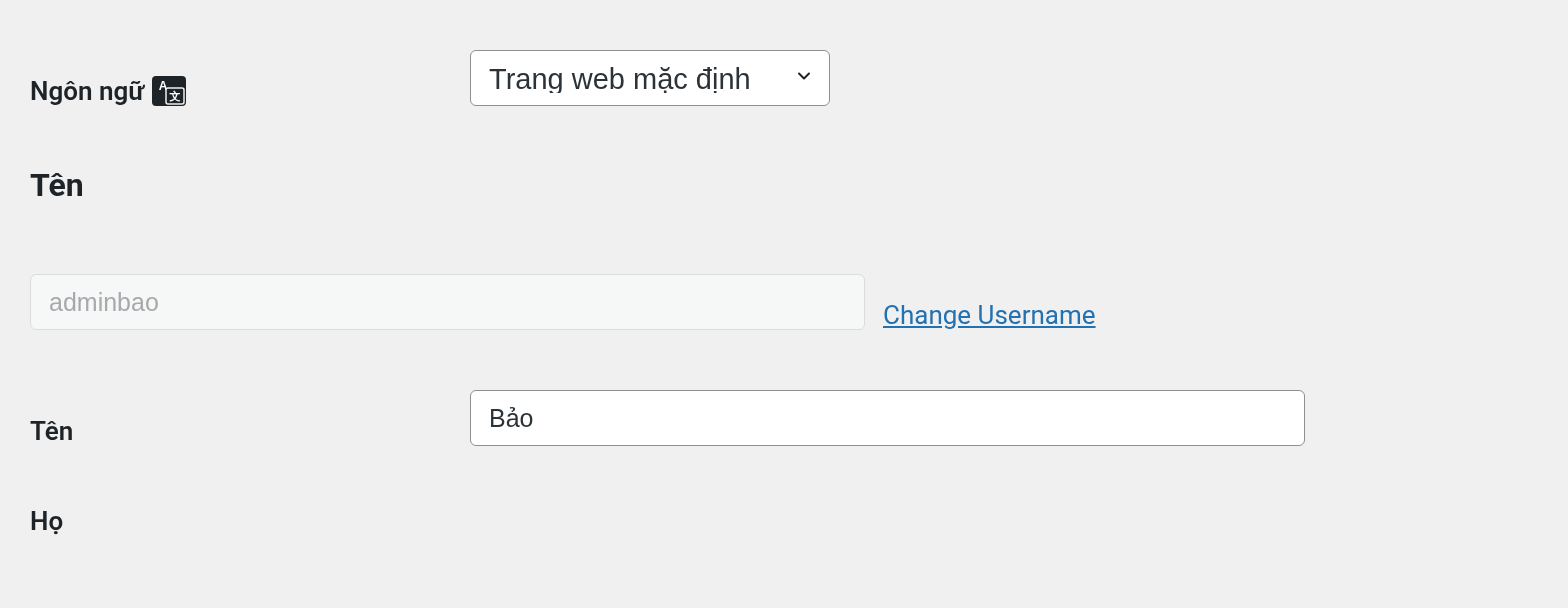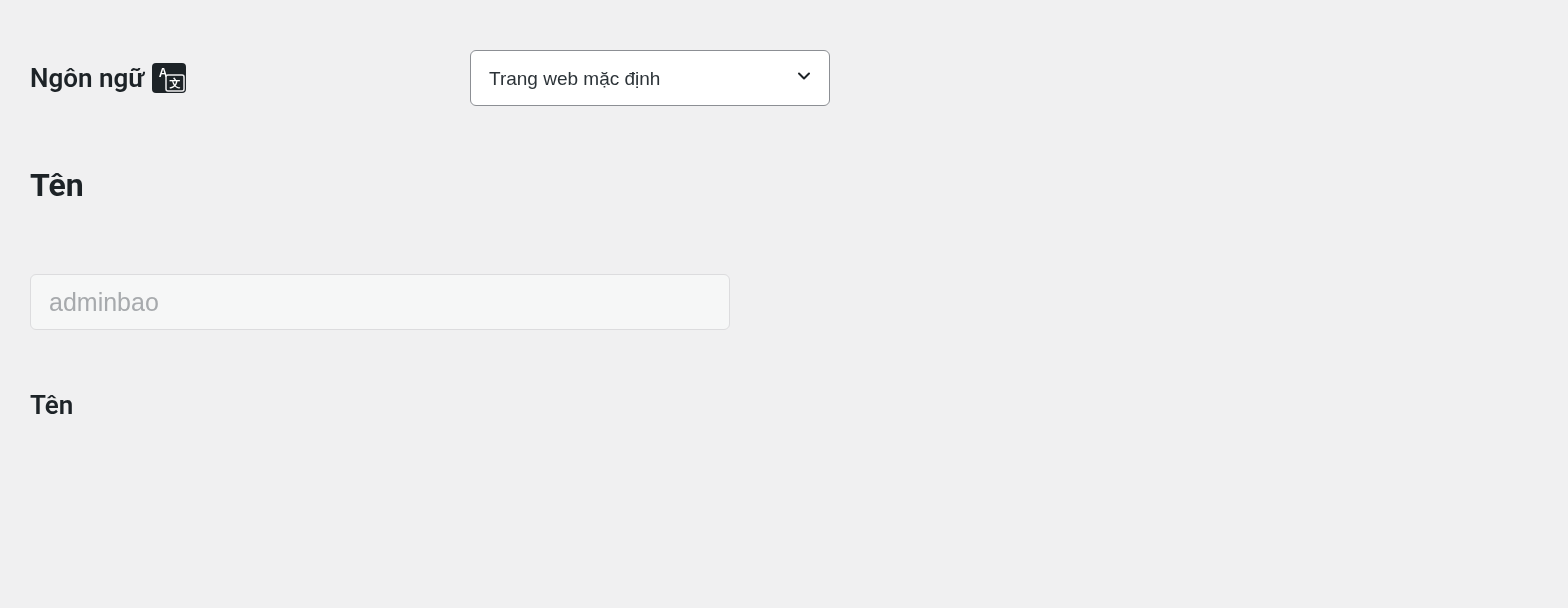--- a/index.html
+++ b/index.html
@@ -10,21 +10,21 @@
     body {
       font-family: -apple-system, BlinkMacSystemFont, "Segoe UI", Roboto, "Helvetica Neue", Arial, sans-serif;
       background: #f0f0f1;
       color: #1d2327;
       width: 1568px;
       height: 608px;
       padding: 50px 30px;
     }
     .form-row {
       display: flex;
-      align-items: center;
+      align-items: flex-end;
       margin-bottom: 60px;
     }
     .form-label {
       width: 440px;
       font-size: 26px;
       font-weight: 600;
       color: #1d2327;
       display: flex;
       align-items: center;
       gap: 8px;
@@ -40,41 +40,41 @@
       position: relative;
       display: inline-block;
     }
     .select-field {
       appearance: none;
       -webkit-appearance: none;
       background: #ffffff;
       border: 1px solid #8c8f94;
       border-radius: 6px;
       padding: 12px 50px 12px 18px;
-      font-size: 19px;
+      font-size: 29px;
       color: #2c3338;
       min-width: 360px;
       height: 56px;
       cursor: pointer;
     }
     .select-chevron {
       position: absolute;
       right: 16px;
       top: 50%;
       transform: translateY(-50%);
       pointer-events: none;
     }
     .text-input {
       background: #ffffff;
       border: 1px solid #8c8f94;
       border-radius: 6px;
       padding: 24px 18px;
       font-size: 25px;
       color: #2c3338;
-      width: 700px;
+      width: 835px;
       height: 56px;
     }
     .text-input.disabled {
       background: #f6f7f7;
       border: 1px solid #dcdcde;
       color: #a7aaad;
     }
     .change-link {
       color: #2271b1;
       text-decoration: underline;
@@ -117,20 +117,23 @@
         <path d="M5 7.5L10 12.5L15 7.5" stroke="#1d2327" stroke-width="2" stroke-linecap="round" stroke-linejoin="round"></path>
       </svg>
     </span>
   </div>
 </div>
 
 <h2 class="section-heading">Tên</h2>
 
 <div class="form-row">
   <input type="text" class="text-input disabled" disabled="" value="adminbao" style="">
+  <a class="change-link">Change Username</a>
 </div>
 
 <div class="form-row">
   <label class="form-label">Tên</label>
+  <input type="text" class="text-input" value="Bảo" style="">
 </div>
 
 <div class="form-row">
+  <label class="form-label">Họ</label>
 </div>
 
 </body></html>

